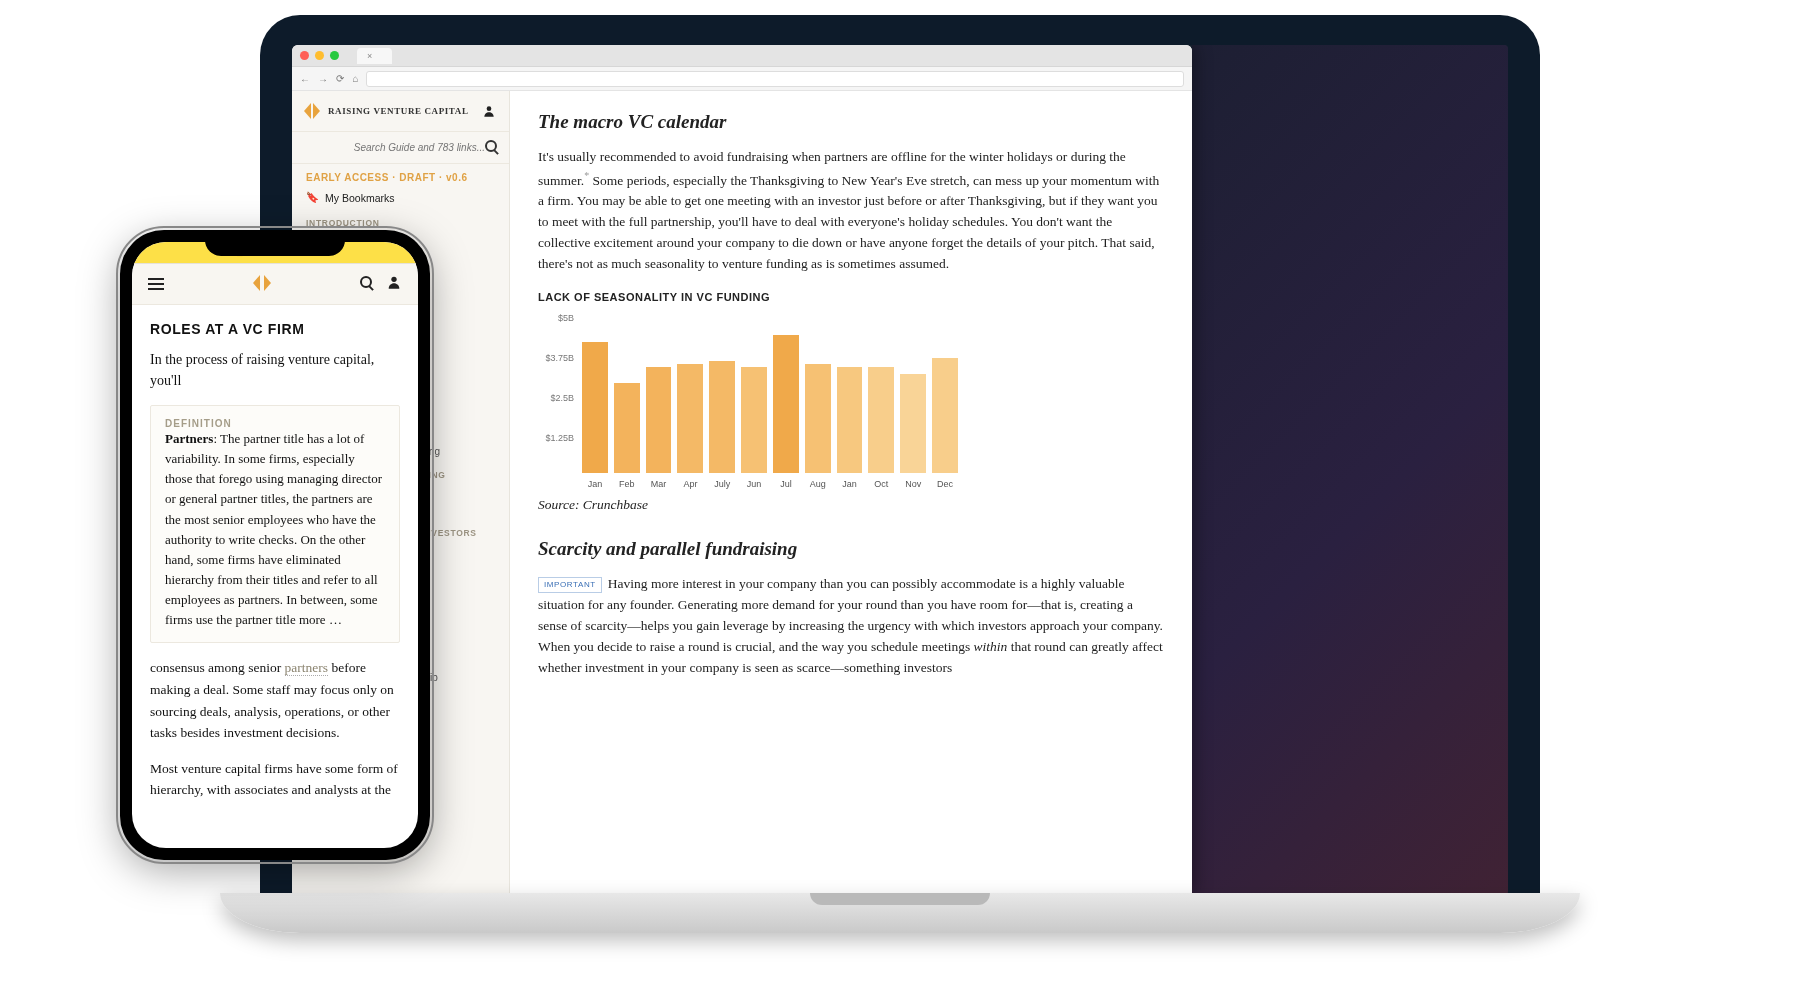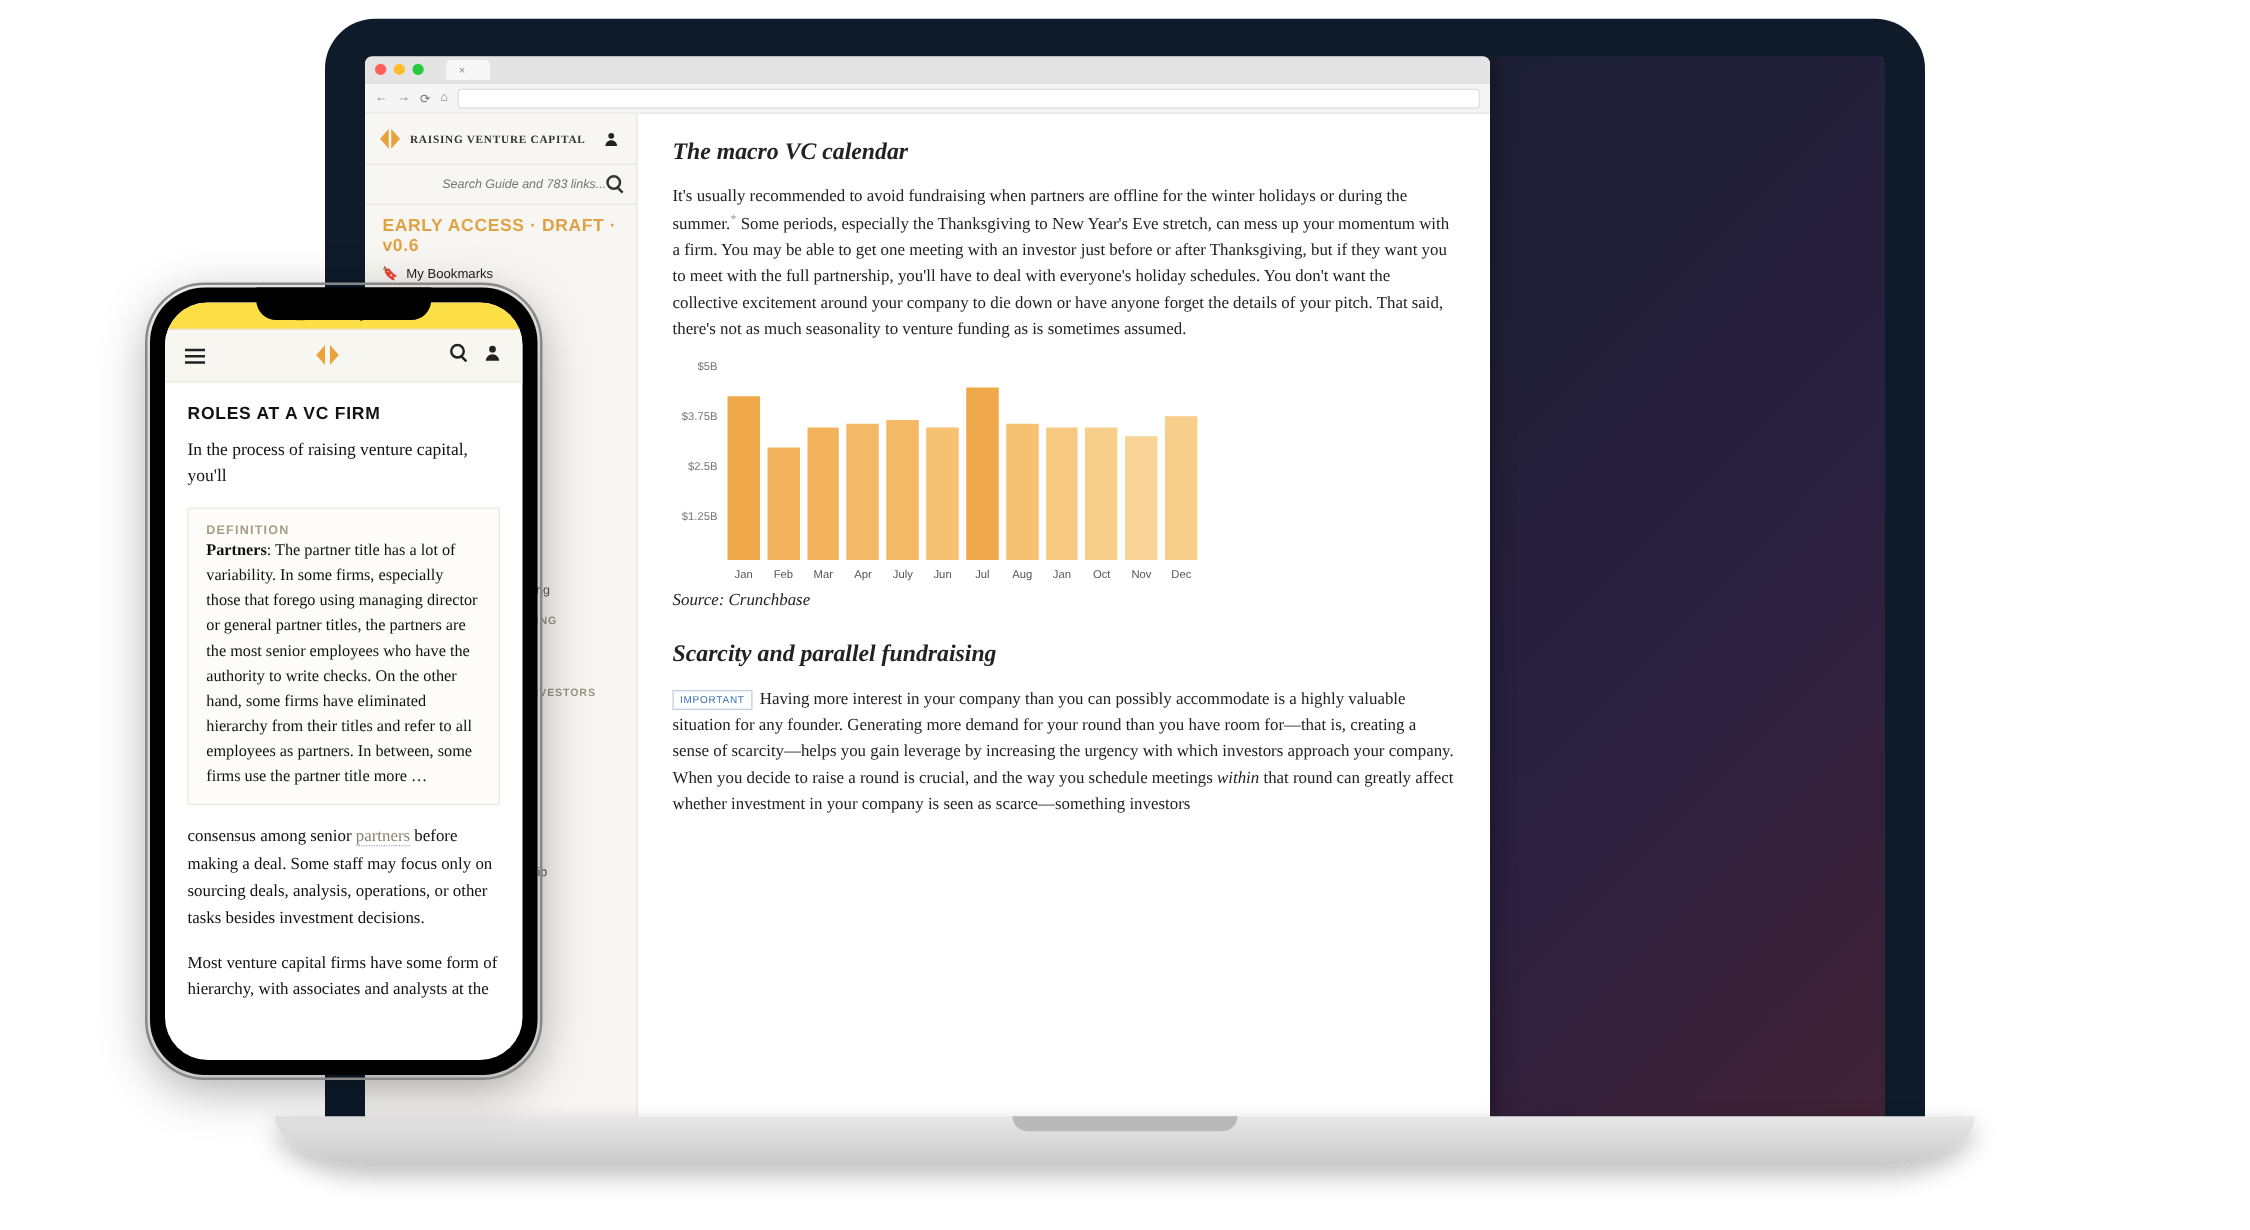--- a/index.html
+++ b/index.html
@@ -157,21 +157,21 @@
     padding:8px 12px;
     border-bottom:1px solid #ece8df;
   }
   .sb-search input {
     flex:1;border:none;background:transparent;
     font-style:italic;font-size:10px;color:#888;outline:none;text-align:right;
   }
   .sb-search .mag { font-size:13px;color:#333; }
   .sb-draft {
     padding:8px 14px 4px;
-    font-size:14px;
+    font-size:10px;
     letter-spacing:0.5px;
     color:#e0a245;
     font-weight:600;
   }
   .sb-line { padding:4px 14px; display:flex;align-items:center;gap:6px;color:#222;font-size:10.5px;}
   .sb-section {
     padding:10px 14px 4px;
     font-size:8.5px;
     letter-spacing:0.7px;
     color:#9c9483;
@@ -415,20 +415,21 @@
                 <div class="sb-sub"><span>Core Resources</span></div>
                 <div class="sb-sub"><span>Measuring Returns,</span></div>
               </div>
           </div>
 
           <div class="content">
             <h2>The macro VC calendar</h2>
             <p>
               <span>It's usually recommended to avoid fundraising when partners are offline for the winter holidays or during the summer.</span><span class="ref">*</span><span> Some periods, especially the Thanksgiving to New Year's Eve stretch, can mess up your momentum with a firm. You may be able to get one meeting with an investor just before or after Thanksgiving, but if they want you to meet with the full partnership, you'll have to deal with everyone's holiday schedules. You don't want the collective excitement around your company to die down or have anyone forget the details of your pitch. That said, there's not as much seasonality to venture funding as is sometimes assumed.</span>
             </p>
+            <div class="chart-title">LACK OF SEASONALITY IN VC FUNDING</div>
             <div class="chart-wrap">
               <div class="ylabels" id="ylabels">
                   <span style="top: 0%;">$5B</span>
                   <span style="top: 25%;">$3.75B</span>
                   <span style="top: 50%;">$2.5B</span>
                   <span style="top: 75%;">$1.25B</span>
                 </div>
               <div class="bars" id="bars">
                   <div class="bar" style="height: 82%; background: rgb(240, 169, 74);"></div>
                   <div class="bar" style="height: 56%; background: rgb(243, 179, 92);"></div>

